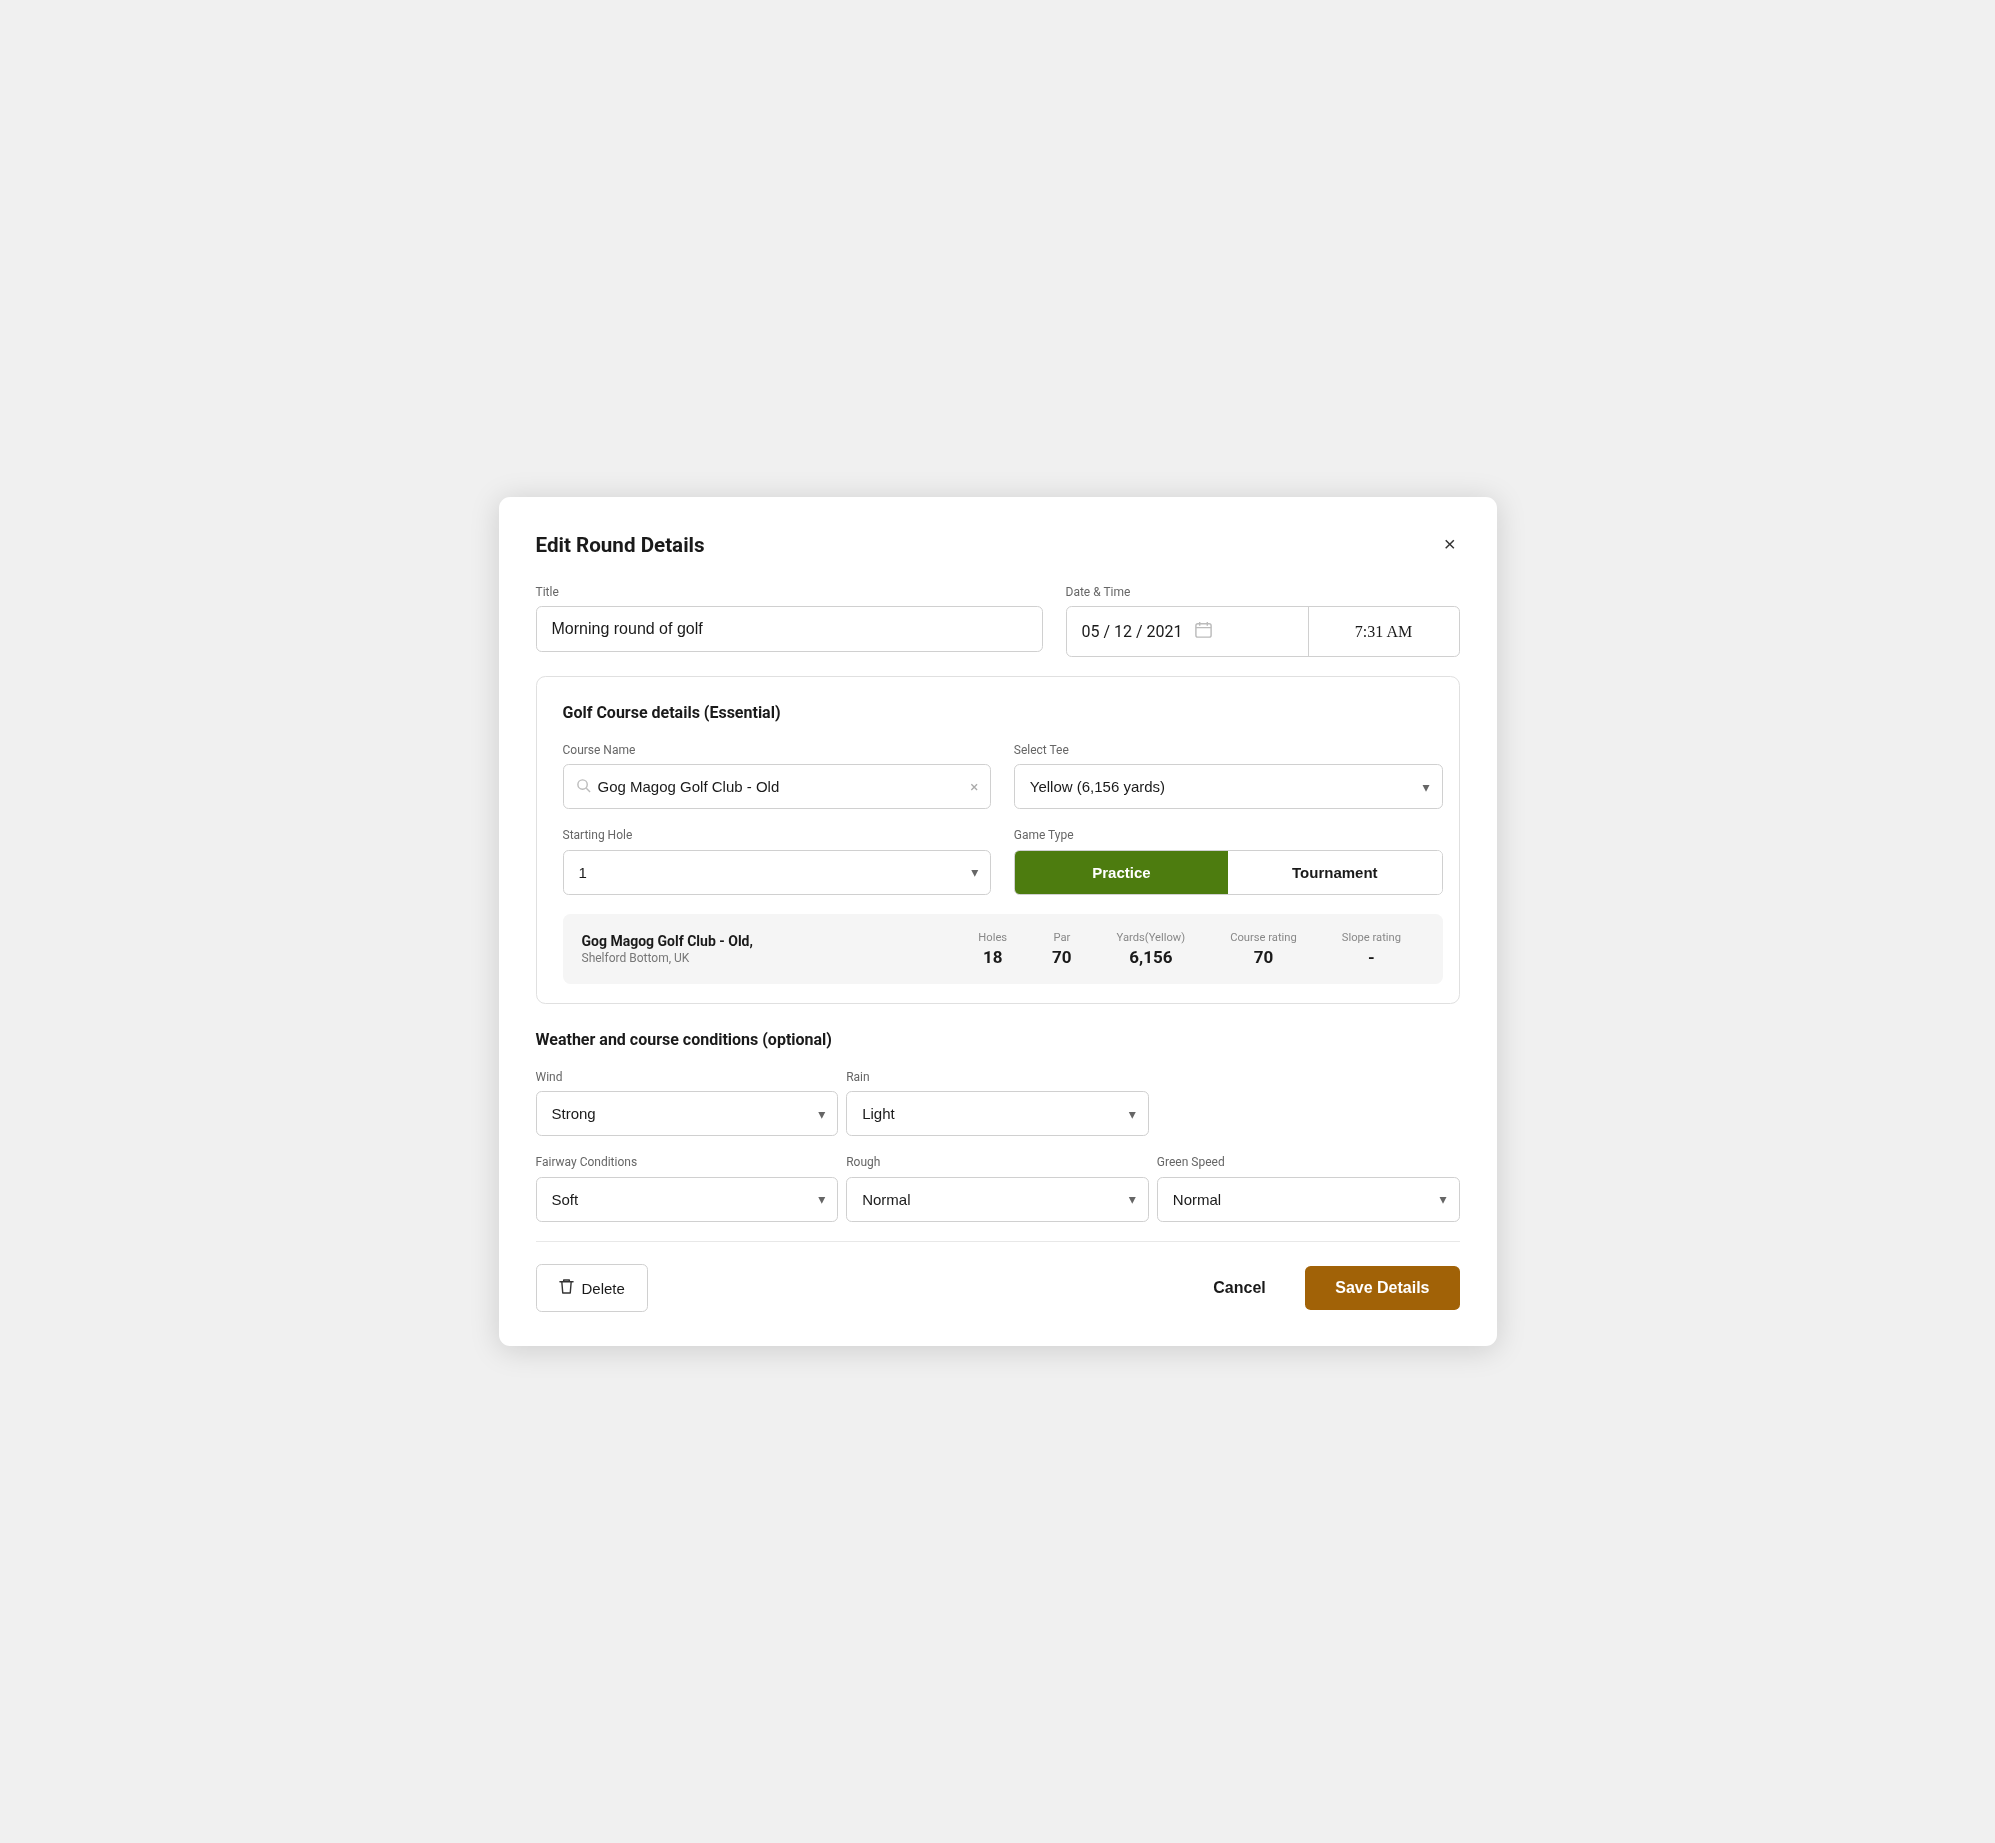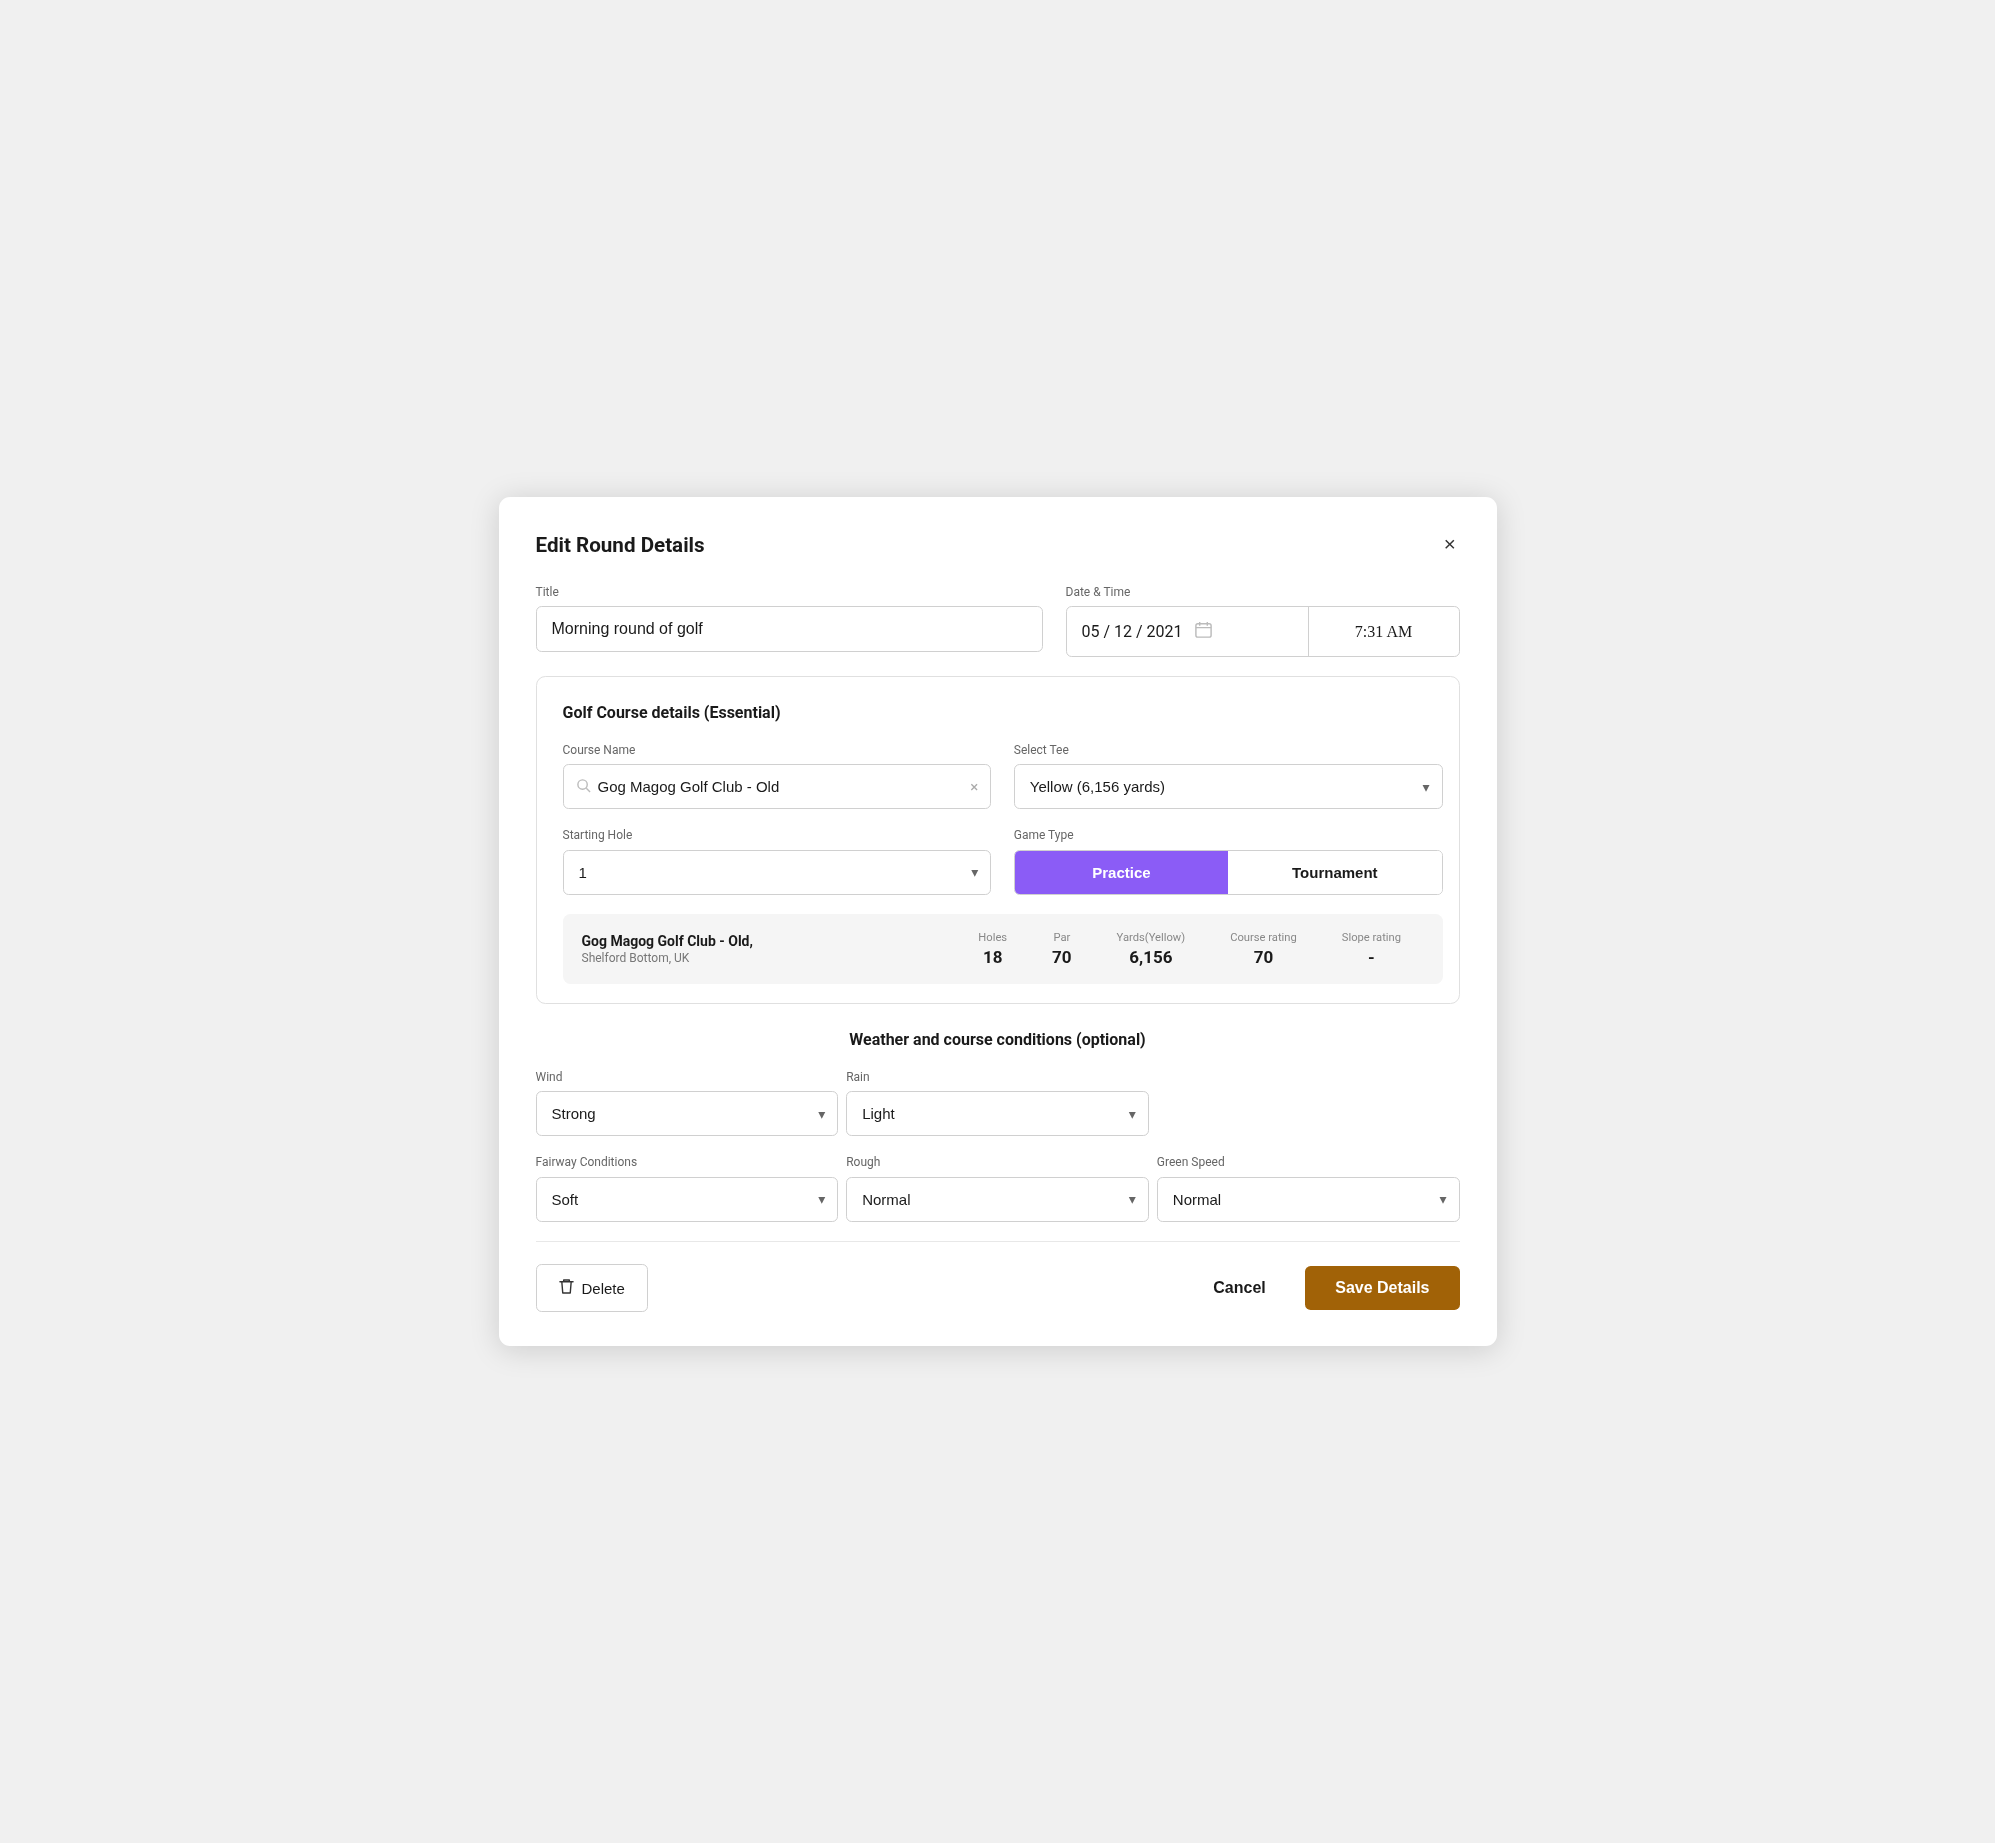--- a/index.html
+++ b/index.html
@@ -170,21 +170,21 @@
     .toggle-btn {
       flex: 1;
       padding: 13px 0;
       font-size: 15px;
       font-weight: 600;
       border: none;
       cursor: pointer;
       transition: background 0.2s;
     }
     .toggle-btn.active {
-      background: #8b5cf6;
+      background: #4d7c0f;
       color: #fff;
     }
     .toggle-btn.inactive {
       background: #fff;
       color: #1a1a1a;
     }
     .course-info-row {
       background: #f5f5f5;
       border-radius: 7.5px;
       padding: 17px 19px;
@@ -220,21 +220,20 @@
     .course-stat .stat-value {
       font-size: 17px;
       font-weight: 700;
       color: #1a1a1a;
     }
     .weather-section-title {
       font-size: 16px;
       font-weight: 700;
       color: #1a1a1a;
       margin-bottom: 20.6px;
-      text-align: center;
     }
     .weather-row {
       display: flex;
       gap: 8px;
       margin-bottom: 19px;
     }
     .weather-field {
       flex: 1;
       display: flex;
       flex-direction: column;

